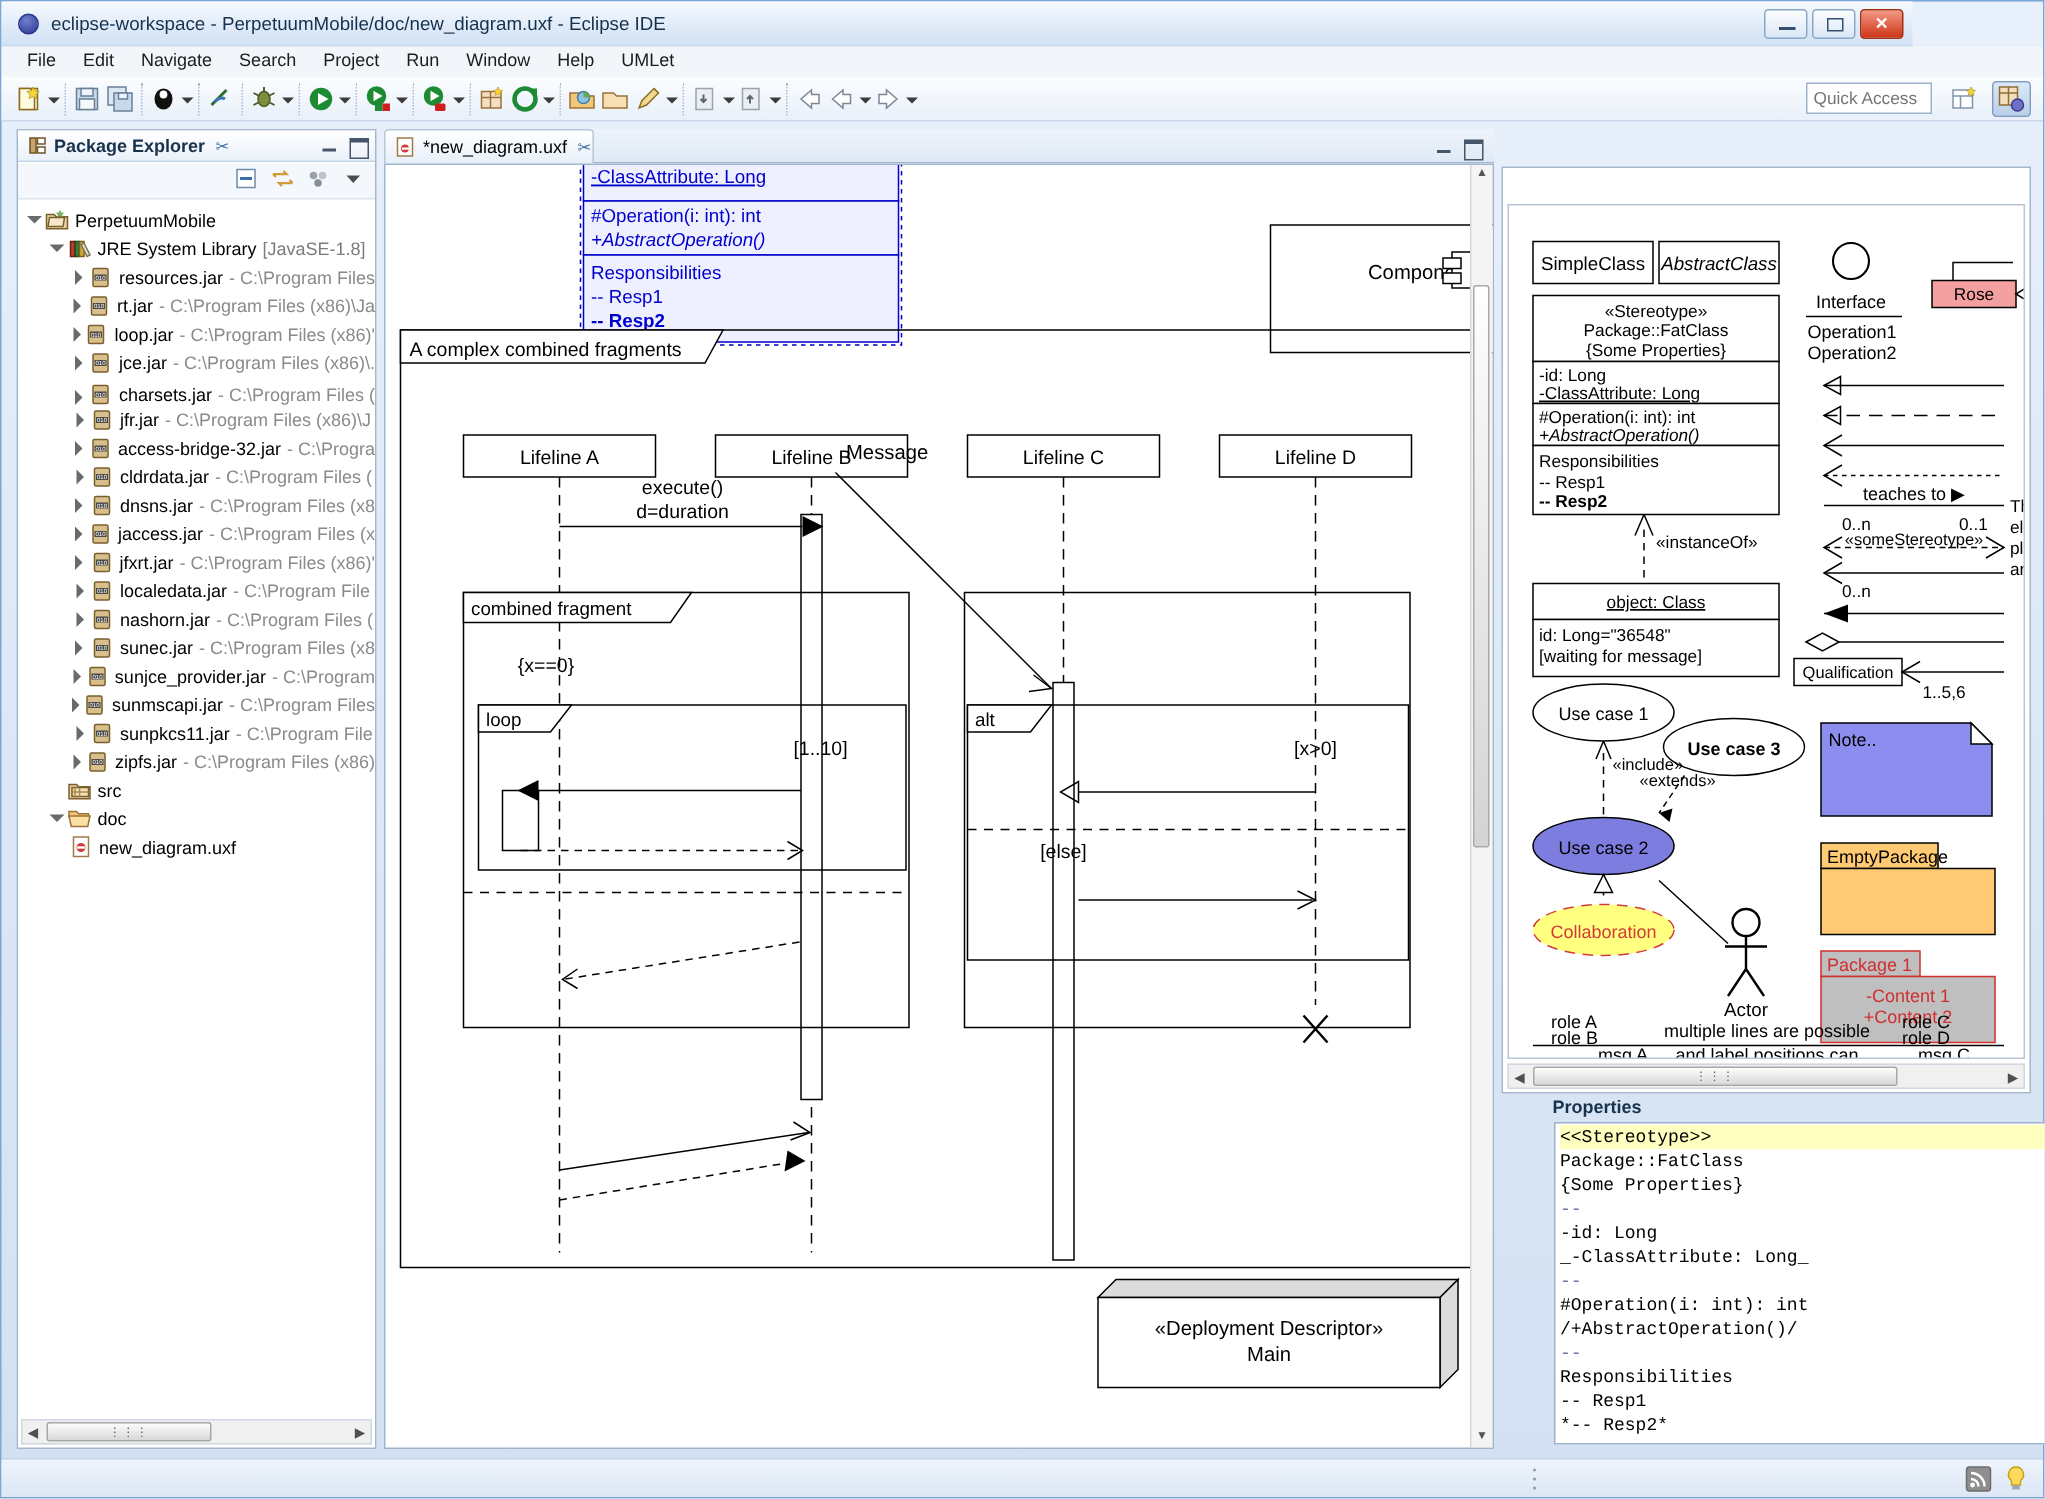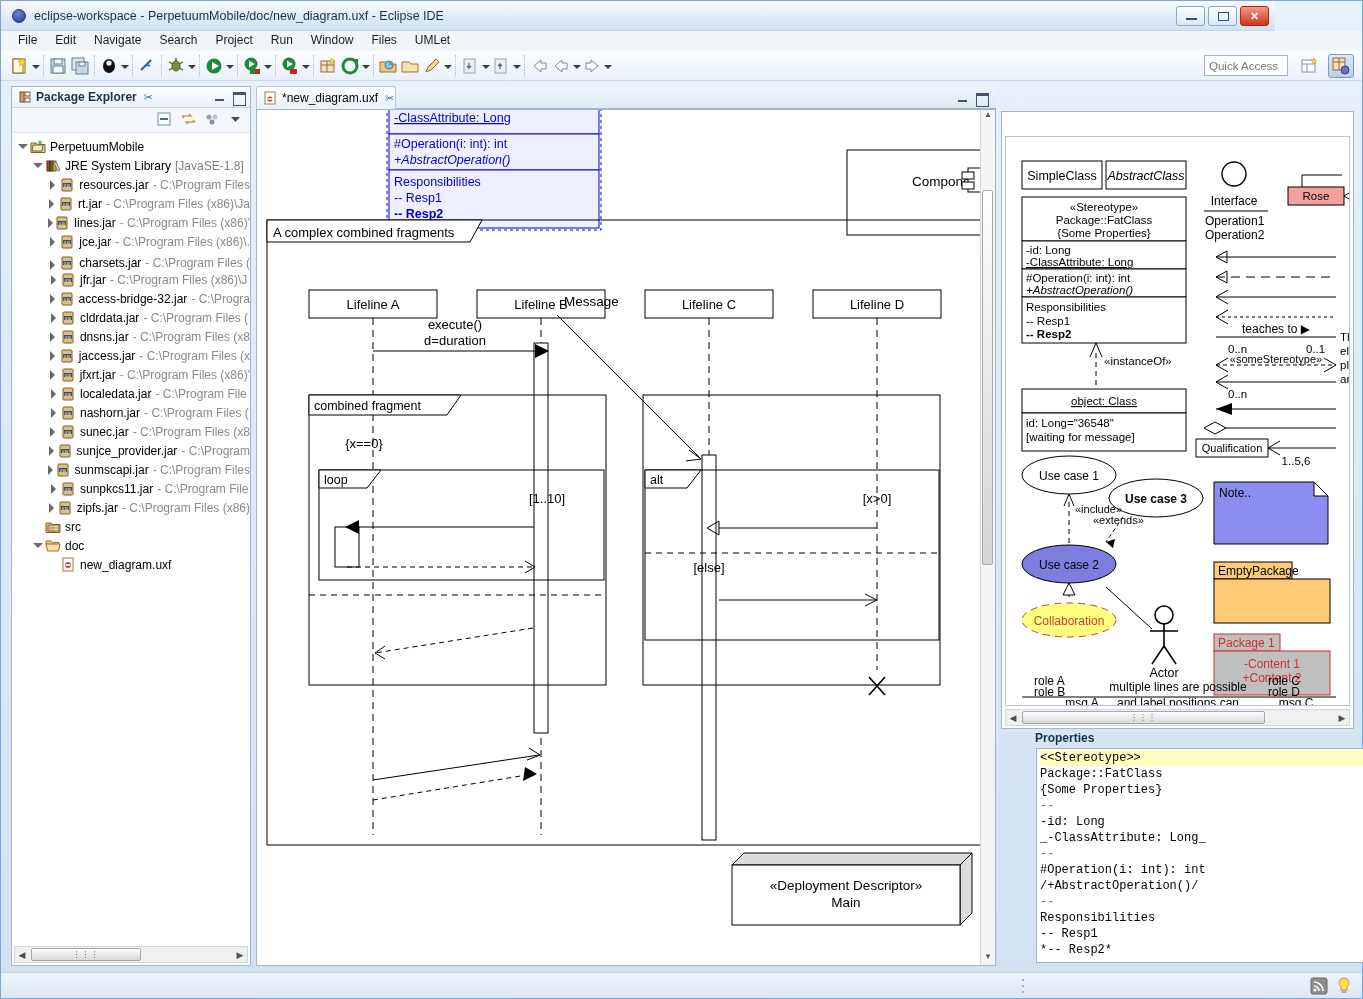--- a/index.html
+++ b/index.html
@@ -165,21 +165,21 @@
 
   <div class="menubar">
     <ul id="menu-list">
         <li>File</li>
         <li>Edit</li>
         <li>Navigate</li>
         <li>Search</li>
         <li>Project</li>
         <li>Run</li>
         <li>Window</li>
-        <li>Files</li>
+        <li>Help</li>
         <li>UMLet</li>
       </ul>
   </div>
 
   <div class="toolbar">
 
     <div class="tbgroup">
       <span class="tbi">
         <svg width="22" height="22" viewBox="0 0 22 22">
           <rect x="4" y="4" width="12" height="14" fill="#fdf6d9" stroke="#8a6d1f"></rect>
@@ -443,21 +443,21 @@
         </div>
         <div class="trow" style="padding-left: 34px;">
           <span class="tw col"></span>
           <span class="ticon">
             <svg width="16" height="15" viewBox="0 0 16 15">
               <rect x="3" y="2" width="10" height="12" rx="1" fill="#d9bf8c" stroke="#7a5f2c"></rect>
               <rect x="4" y="6" width="8" height="4" fill="#4a4a4a"></rect>
               <text x="8" y="9.6" font-size="4" fill="#fff" text-anchor="middle" font-family="Liberation Sans, sans-serif">010</text>
             </svg>
           </span>
-          <span class="t-name">lines.jar</span>
+          <span class="t-name">loop.jar</span>
           <span class="t-path">- C:\Program Files (x86)'</span>
         </div>
         <div class="trow" style="padding-left: 34px;">
           <span class="tw col"></span>
           <span class="ticon">
             <svg width="16" height="15" viewBox="0 0 16 15">
               <rect x="3" y="2" width="10" height="12" rx="1" fill="#d9bf8c" stroke="#7a5f2c"></rect>
               <rect x="4" y="6" width="8" height="4" fill="#4a4a4a"></rect>
               <text x="8" y="9.6" font-size="4" fill="#fff" text-anchor="middle" font-family="Liberation Sans, sans-serif">010</text>
             </svg>
@@ -647,21 +647,21 @@
         <div class="trow" style="padding-left: 19px; text-align: right;">
           <span class="tw exp"></span>
           <span class="ticon">
             <svg width="16" height="15" viewBox="0 0 16 15">
               <path d="M1 3 h5 l1.5 1.5 H14 v2 H1z" fill="#f0c878" stroke="#9a7139"></path>
               <path d="M1 6 h14 l-1.5 7 H2.5z" fill="#fbdfa5" stroke="#9a7139"></path>
             </svg>
           </span>
           <span class="t-name">doc</span>
         </div>
-        <div class="trow" style="padding-left: 34px;">
+        <div class="trow" style="padding-left: 20px;">
           <span class="tw "></span>
           <span class="ticon">
             <svg width="16" height="15" viewBox="0 0 16 15">
               <rect x="3" y="1" width="10" height="13" fill="#fff" stroke="#a07a4a"></rect>
               <circle cx="8" cy="8" r="3" fill="#d23b3b"></circle>
               <rect x="5.4" y="7.2" width="5.2" height="1.6" fill="#fff"></rect>
             </svg>
           </span>
           <span class="t-name">new_diagram.uxf</span>
         </div>

